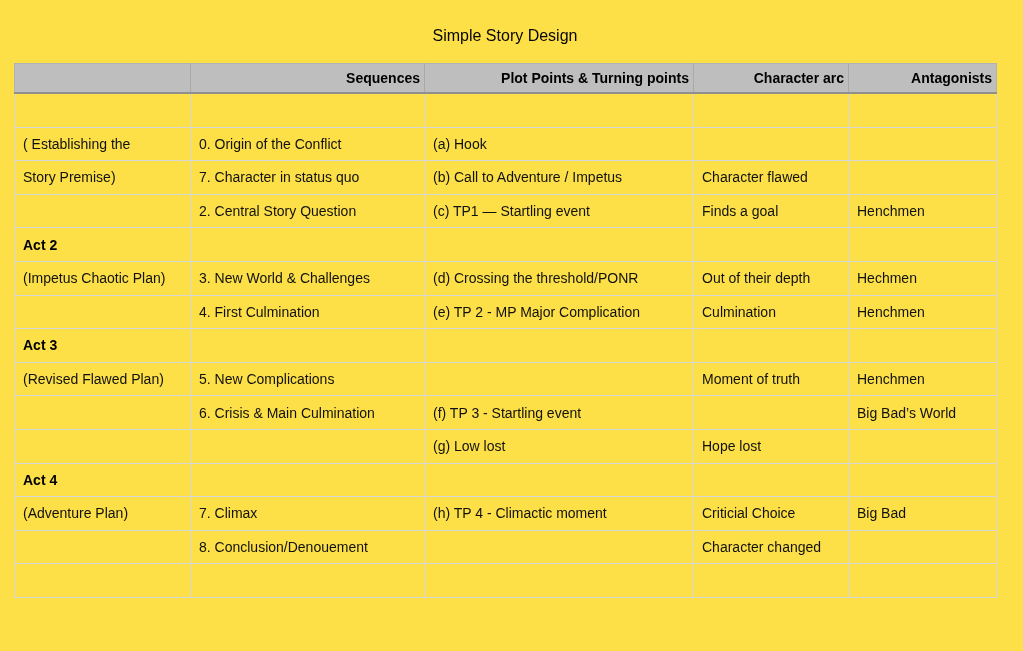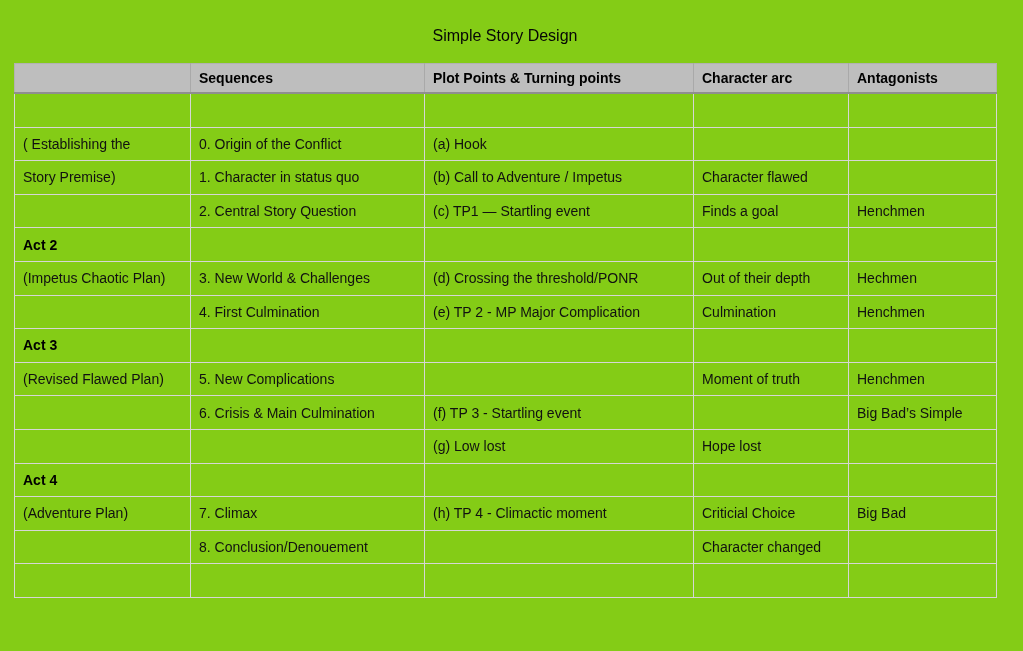--- a/index.html
+++ b/index.html
@@ -4,21 +4,21 @@
 <style>
   html, body {
     margin: 0;
     padding: 0;
     background: #ffffff;
   }
   .page {
     position: relative;
     width: 1023px;
     height: 651px;
-    background: #84cc16;
+    background: #fde047;
     overflow: hidden;
     font-family: "Liberation Sans", sans-serif;
     color: #000000;
   }
   .title {
     position: absolute;
     top: 28px;
     left: 14px;
     width: 982px;
     text-align: center;
@@ -36,21 +36,21 @@
   }
   col.c0 { width: 176px; }
   col.c1 { width: 234px; }
   col.c2 { width: 269px; }
   col.c3 { width: 155px; }
   col.c4 { width: 148px; }
   th {
     background: var(--header-bg, #bebebe);
     font-weight: bold;
     font-size: 14px;
-    text-align: left;
+    text-align: right;
     height: 28px;
     padding: 0 4px 0 8px;
     border-top: 1px solid #b2b2b2;
     border-left: 1px solid #a9a9a9;
     border-right: 1px solid #a9a9a9;
     border-bottom: 2px solid var(--header-border, #8f8f8f);
     vertical-align: middle;
     white-space: nowrap;
     overflow: hidden;
   }
@@ -101,21 +101,21 @@
         </tr>
         <tr>
           <td>( Establishing the</td>
           <td>0. Origin of the Conflict</td>
           <td>(a) Hook</td>
           <td></td>
           <td></td>
         </tr>
         <tr>
           <td>Story Premise)</td>
-          <td>1. Character in status quo</td>
+          <td>7. Character in status quo</td>
           <td>(b) Call to Adventure / Impetus</td>
           <td>Character flawed</td>
           <td></td>
         </tr>
         <tr>
           <td></td>
           <td>2. Central Story Question</td>
           <td>(c) TP1 — Startling event</td>
           <td>Finds a goal</td>
           <td>Henchmen</td>
@@ -153,21 +153,21 @@
           <td>5. New Complications</td>
           <td></td>
           <td>Moment of truth</td>
           <td>Henchmen</td>
         </tr>
         <tr>
           <td></td>
           <td>6. Crisis &amp; Main Culmination</td>
           <td>(f) TP 3 - Startling event</td>
           <td></td>
-          <td>Big Bad’s Simple</td>
+          <td>Big Bad’s World</td>
         </tr>
         <tr>
           <td></td>
           <td></td>
           <td>(g) Low lost</td>
           <td>Hope lost</td>
           <td></td>
         </tr>
         <tr class="act-row">
           <td>Act 4</td>

